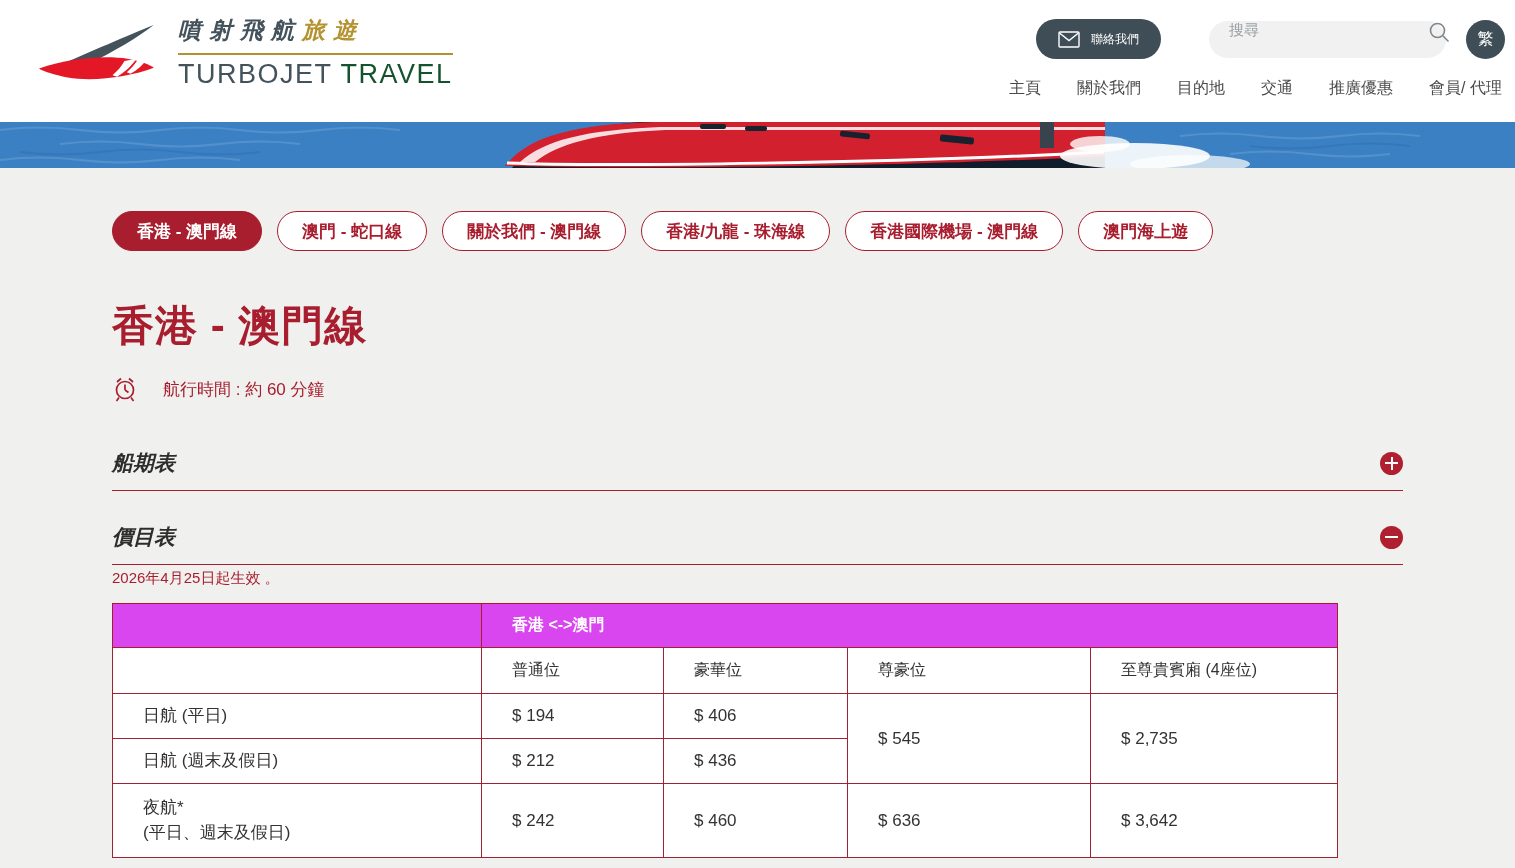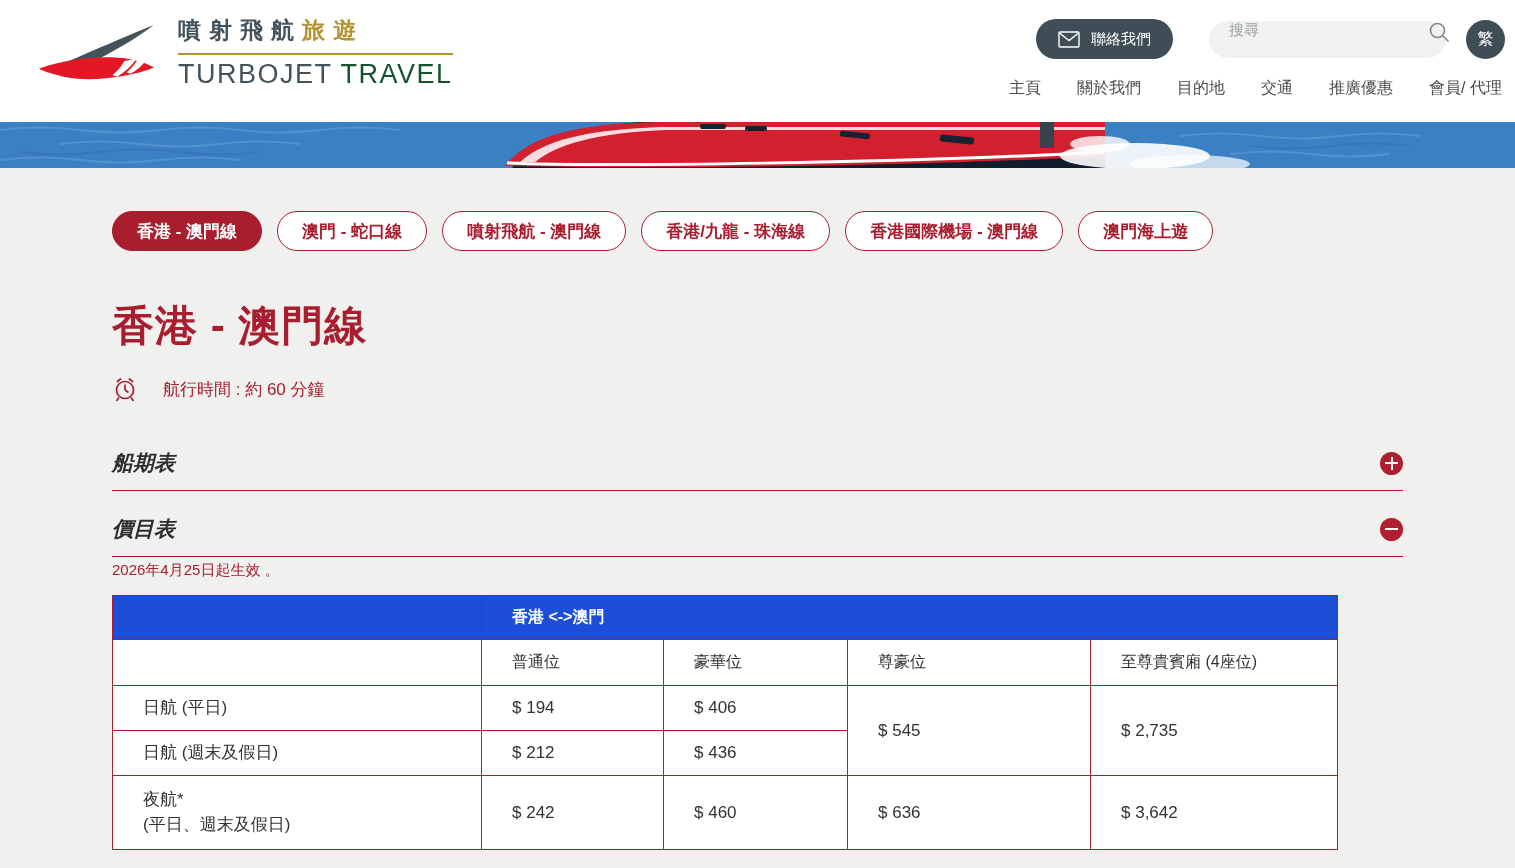--- a/index.html
+++ b/index.html
@@ -9,30 +9,30 @@
     background:#f0f0ef; color:#333;
   }
 
   
   .header { position:relative; width:1515px; height:122px; background:#ffffff; }
   .logo { position:absolute; left:36px; top:12px; display:flex; align-items:center; gap:22px; cursor:pointer; }
   .logo-mark { width:120px; height:80px; }
   .logo-text { display:flex; flex-direction:column; }
   .logo-cjk {
     font-size:23px; font-weight:bold; letter-spacing:8px; color:#44525c;
-    border-bottom:2px solid #b3922f; padding-bottom:7px; white-space:nowrap;
+    border-bottom:2px solid #b3922f; padding-bottom:7px; white-space:nowrap;font-style:italic;
   }
   .logo-cjk .gold { color:#b3922f; }
   .logo-latin { font-size:27px; letter-spacing:1.5px; color:#44525c; margin-top:4px; white-space:nowrap; }
   .logo-latin .gold { color:#14532d; }
 
   .contact-btn {
     position:absolute; left:1036px; top:19px; height:40px; padding:0 22px;
     background:#3e4d56; border:none; border-radius:20px; color:#fff;
-    font-size:15px; display:flex; align-items:center; gap:11px; cursor:pointer;
+    font-size:12px; display:flex; align-items:center; gap:11px; cursor:pointer;
     font-family:inherit;
   }
   .search-box {
     position:absolute; left:1209px; top:21px; width:237px; height:37px;
     background:#f1f1f1; border-radius:19px; display:flex; align-items:flex-start;
     padding:0 14px 0 20px;
   }
   .search-box input {
     flex:1; border:none; background:transparent; outline:none;
     font-size:15px; color:#555; font-family:inherit;
@@ -65,21 +65,21 @@
   .page-title { margin-top:47px; font-size:42px; font-weight:bold; color:#a81e2e; letter-spacing:1px; }
 
   .sail-time { margin-top:21px; display:flex; align-items:center; gap:25px; color:#a81e2e; font-size:17px; }
 
   .accordion { width:1291px;font-style:italic; }
   .acc-row {
     display:flex; justify-content:space-between; align-items:center;
     border-bottom:1.5px solid #a81e2e; padding-bottom:13px; cursor:pointer;
   }
   .acc-row.first { margin-top:46px; }
-  .acc-row.second { margin-top:24px; }
+  .acc-row.second { margin-top:32px; }
   .acc-title { font-size:21px; font-weight:bold; color:#2d2d2d; }
   .acc-icon {
     width:23px; height:23px; border-radius:50%; background:#b01f30; position:relative; flex:none;
   }
   .acc-icon::before {
     content:""; position:absolute; left:5px; top:10.5px; width:13px; height:2px; background:#fff;
   }
   .acc-icon.plus::after {
     content:""; position:absolute; left:10.5px; top:5px; width:2px; height:13px; background:#fff;
   }
@@ -90,21 +90,21 @@
   table.price { margin-top:15px; border-collapse:collapse; width:1225px; table-layout:fixed; background:#fff; }
   table.price col.c1 { width:369px; }
   table.price col.c2 { width:182px; }
   table.price col.c3 { width:184px; }
   table.price col.c4 { width:243px; }
   table.price col.c5 { width:247px; }
   table.price th, table.price td {
     border:1px solid #9e2232; font-weight:normal; text-align:left;
     padding:0 0 0 30px; font-size:17px; color:#333; vertical-align:middle;
   }
-  tr.group-row th { background:#1d4ed8; height:44px; border-color:#a81e2e; }
+  tr.group-row th { background:#d946ef; height:44px; border-color:#a81e2e; }
   tr.group-row th.group-label {
     color:#fff; font-weight:bold; font-size:16px;
     border-left:1px solid rgba(255,255,255,0.55);
   }
   tr.col-row td { height:46px; font-size:16px; }
   tr.body-row td { height:45px; }
   tr.body-row.tall td { height:74px; }
   td.row-label { padding-left:34px; line-height:1.45; }
 
   .gold { color:#b3922f; }
@@ -181,21 +181,21 @@
   <ellipse cx="1135" cy="34" rx="75" ry="13" fill="#ffffff" opacity="0.9"></ellipse>
   <ellipse cx="1190" cy="42" rx="60" ry="9" fill="#ffffff" opacity="0.7"></ellipse>
   <ellipse cx="1100" cy="22" rx="30" ry="8" fill="#ffffff" opacity="0.8"></ellipse>
 </svg>
 
 <div class="main">
 
   <div class="tabs">
     <button class="tab active">香港 - 澳門線</button>
     <button class="tab">澳門 - 蛇口線</button>
-    <button class="tab">噴射飛航 - 澳門線</button>
+    <button class="tab">關於我們 - 澳門線</button>
     <button class="tab">香港/九龍 - 珠海線</button>
     <button class="tab">香港國際機場 - 澳門線</button>
     <button class="tab">澳門海上遊</button>
   </div>
 
   <h1 class="page-title">香港 - 澳門線</h1>
 
   <div class="sail-time">
     <svg width="26" height="28" viewBox="0 0 26 28">
       <circle cx="13" cy="15" r="8.5" fill="none" stroke="#a81e2e" stroke-width="1.7"></circle>

